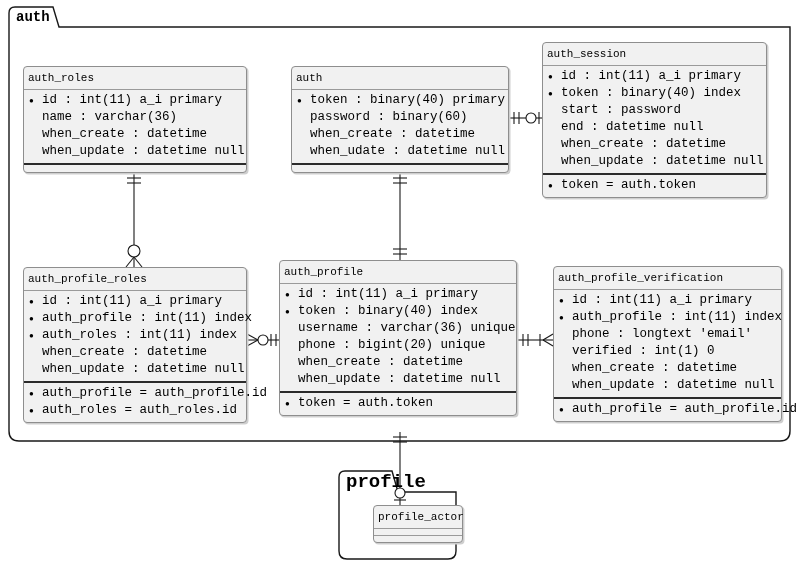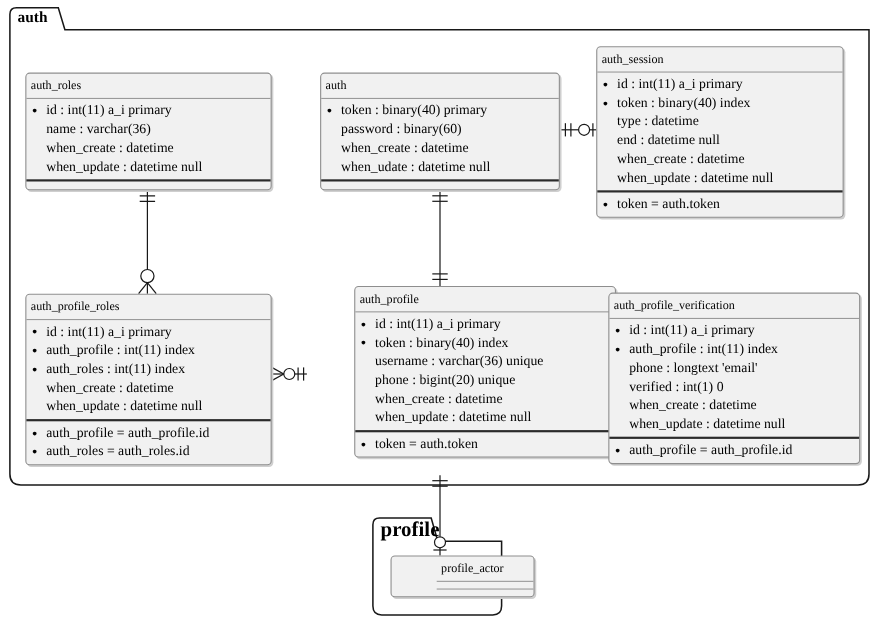--- a/index.html
+++ b/index.html
@@ -7,23 +7,22 @@
     --table-fill:#F1F1F1;
     --table-border:#8E8E8E;
     --sep-light:#9A9A9A;
     --sep-dark:#2B2B2B;
     --line-color:#181818;
     --text-color:#000000;
   }
   html,body{margin:0;padding:0;background:#fff;}
   .canvas{
     position:relative;width:798px;height:569px;background:var(--bg);
-    font-family:Liberation Serif, serif;color:var(--text-color);
+    font-family:Liberation Mono, monospace;color:var(--text-color);
     overflow:hidden;
-    border-radius:14px;
   }
   svg.layer{position:absolute;left:0;top:0;width:798px;height:569px;}
   .frame-path{fill:none;stroke:var(--line-color);stroke-width:1.4;}
   .rel line{stroke:var(--line-color);stroke-width:1.1;fill:none;}
   .rel circle{fill:#fff;stroke:var(--line-color);stroke-width:1.1;}
   .frame-label{position:absolute;font-weight:bold;font-size:14px;line-height:18px;}
   #label-auth{left:16px;top:8px;}
   #label-profile{left:346px;top:473px;font-size:19px;}
   .table{
     position:absolute;background:var(--table-fill);
@@ -162,21 +161,21 @@
         <div class="field-row">
           <span class="bullet">●</span>
           <span class="field-text">id : int(11) a_i primary</span>
         </div>
         <div class="field-row">
           <span class="bullet">●</span>
           <span class="field-text">token : binary(40) index</span>
         </div>
         <div class="field-row">
           <span class="bullet"></span>
-          <span class="field-text">type : datetime</span>
+          <span class="field-text">start : password</span>
         </div>
         <div class="field-row">
           <span class="bullet"></span>
           <span class="field-text">end : datetime null</span>
         </div>
         <div class="field-row">
           <span class="bullet"></span>
           <span class="field-text">when_create : datetime</span>
         </div>
         <div class="field-row">
@@ -221,21 +220,21 @@
           <span class="bullet">●</span>
           <span class="field-text">auth_profile = auth_profile.id</span>
         </div>
         <div class="field-row">
           <span class="bullet">●</span>
           <span class="field-text">auth_roles = auth_roles.id</span>
         </div>
       </div>
   </div>
 
-  <div class="table" style="left:279px;top:260px;width:236px;margin-left:43px;">
+  <div class="table" style="left:279px;top:260px;width:236px;">
     <div class="t-header">auth_profile</div>
     <div class="t-body">
         <div class="field-row">
           <span class="bullet">●</span>
           <span class="field-text">id : int(11) a_i primary</span>
         </div>
         <div class="field-row">
           <span class="bullet">●</span>
           <span class="field-text">token : binary(40) index</span>
         </div>
@@ -293,19 +292,19 @@
         </div>
       </div>
     <div class="t-footer">
         <div class="field-row">
           <span class="bullet">●</span>
           <span class="field-text">auth_profile = auth_profile.id</span>
         </div>
       </div>
   </div>
 
-  <div class="table" style="left:355px;top:505px;width:88px;padding-left:41px;">
+  <div class="table" style="left:373px;top:505px;width:88px;">
     <div class="t-header" style="border-bottom:1px solid var(--sep-light);">profile_actor</div>
     <div class="pa-strip" style="border-top:none;"></div>
     <div class="pa-strip"></div>
   </div>
 
 </div>
 
 </body></html>

